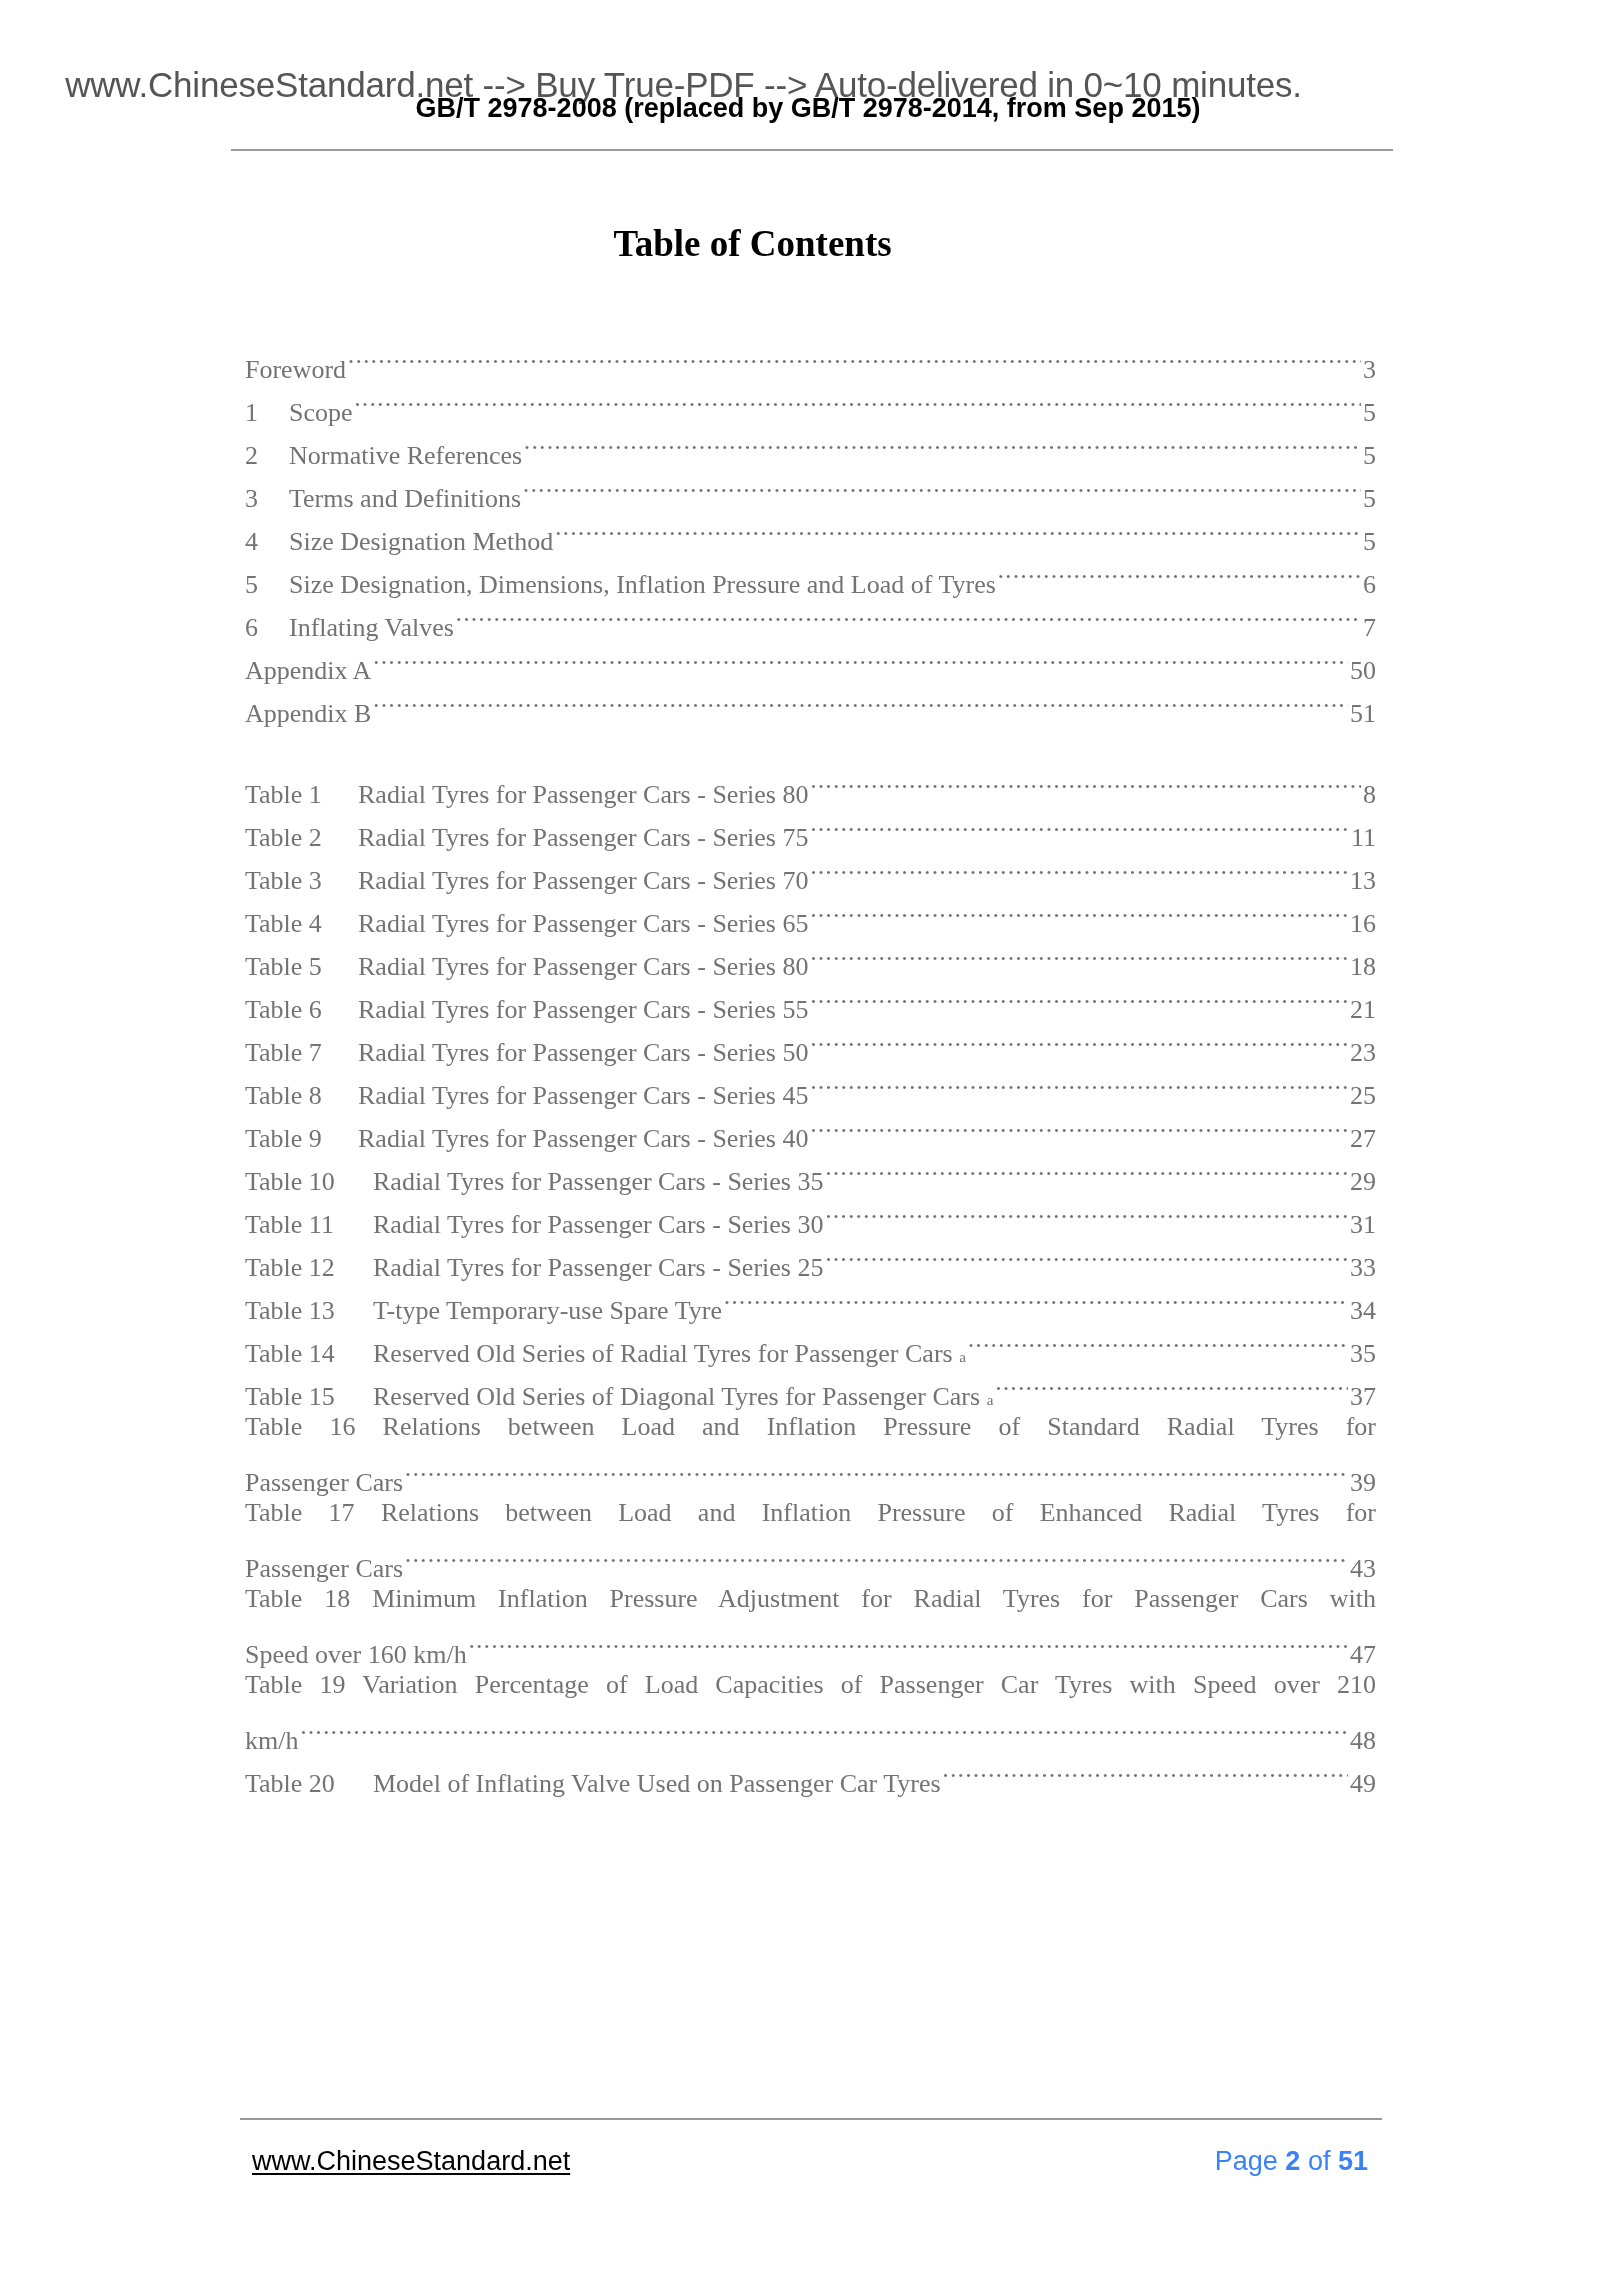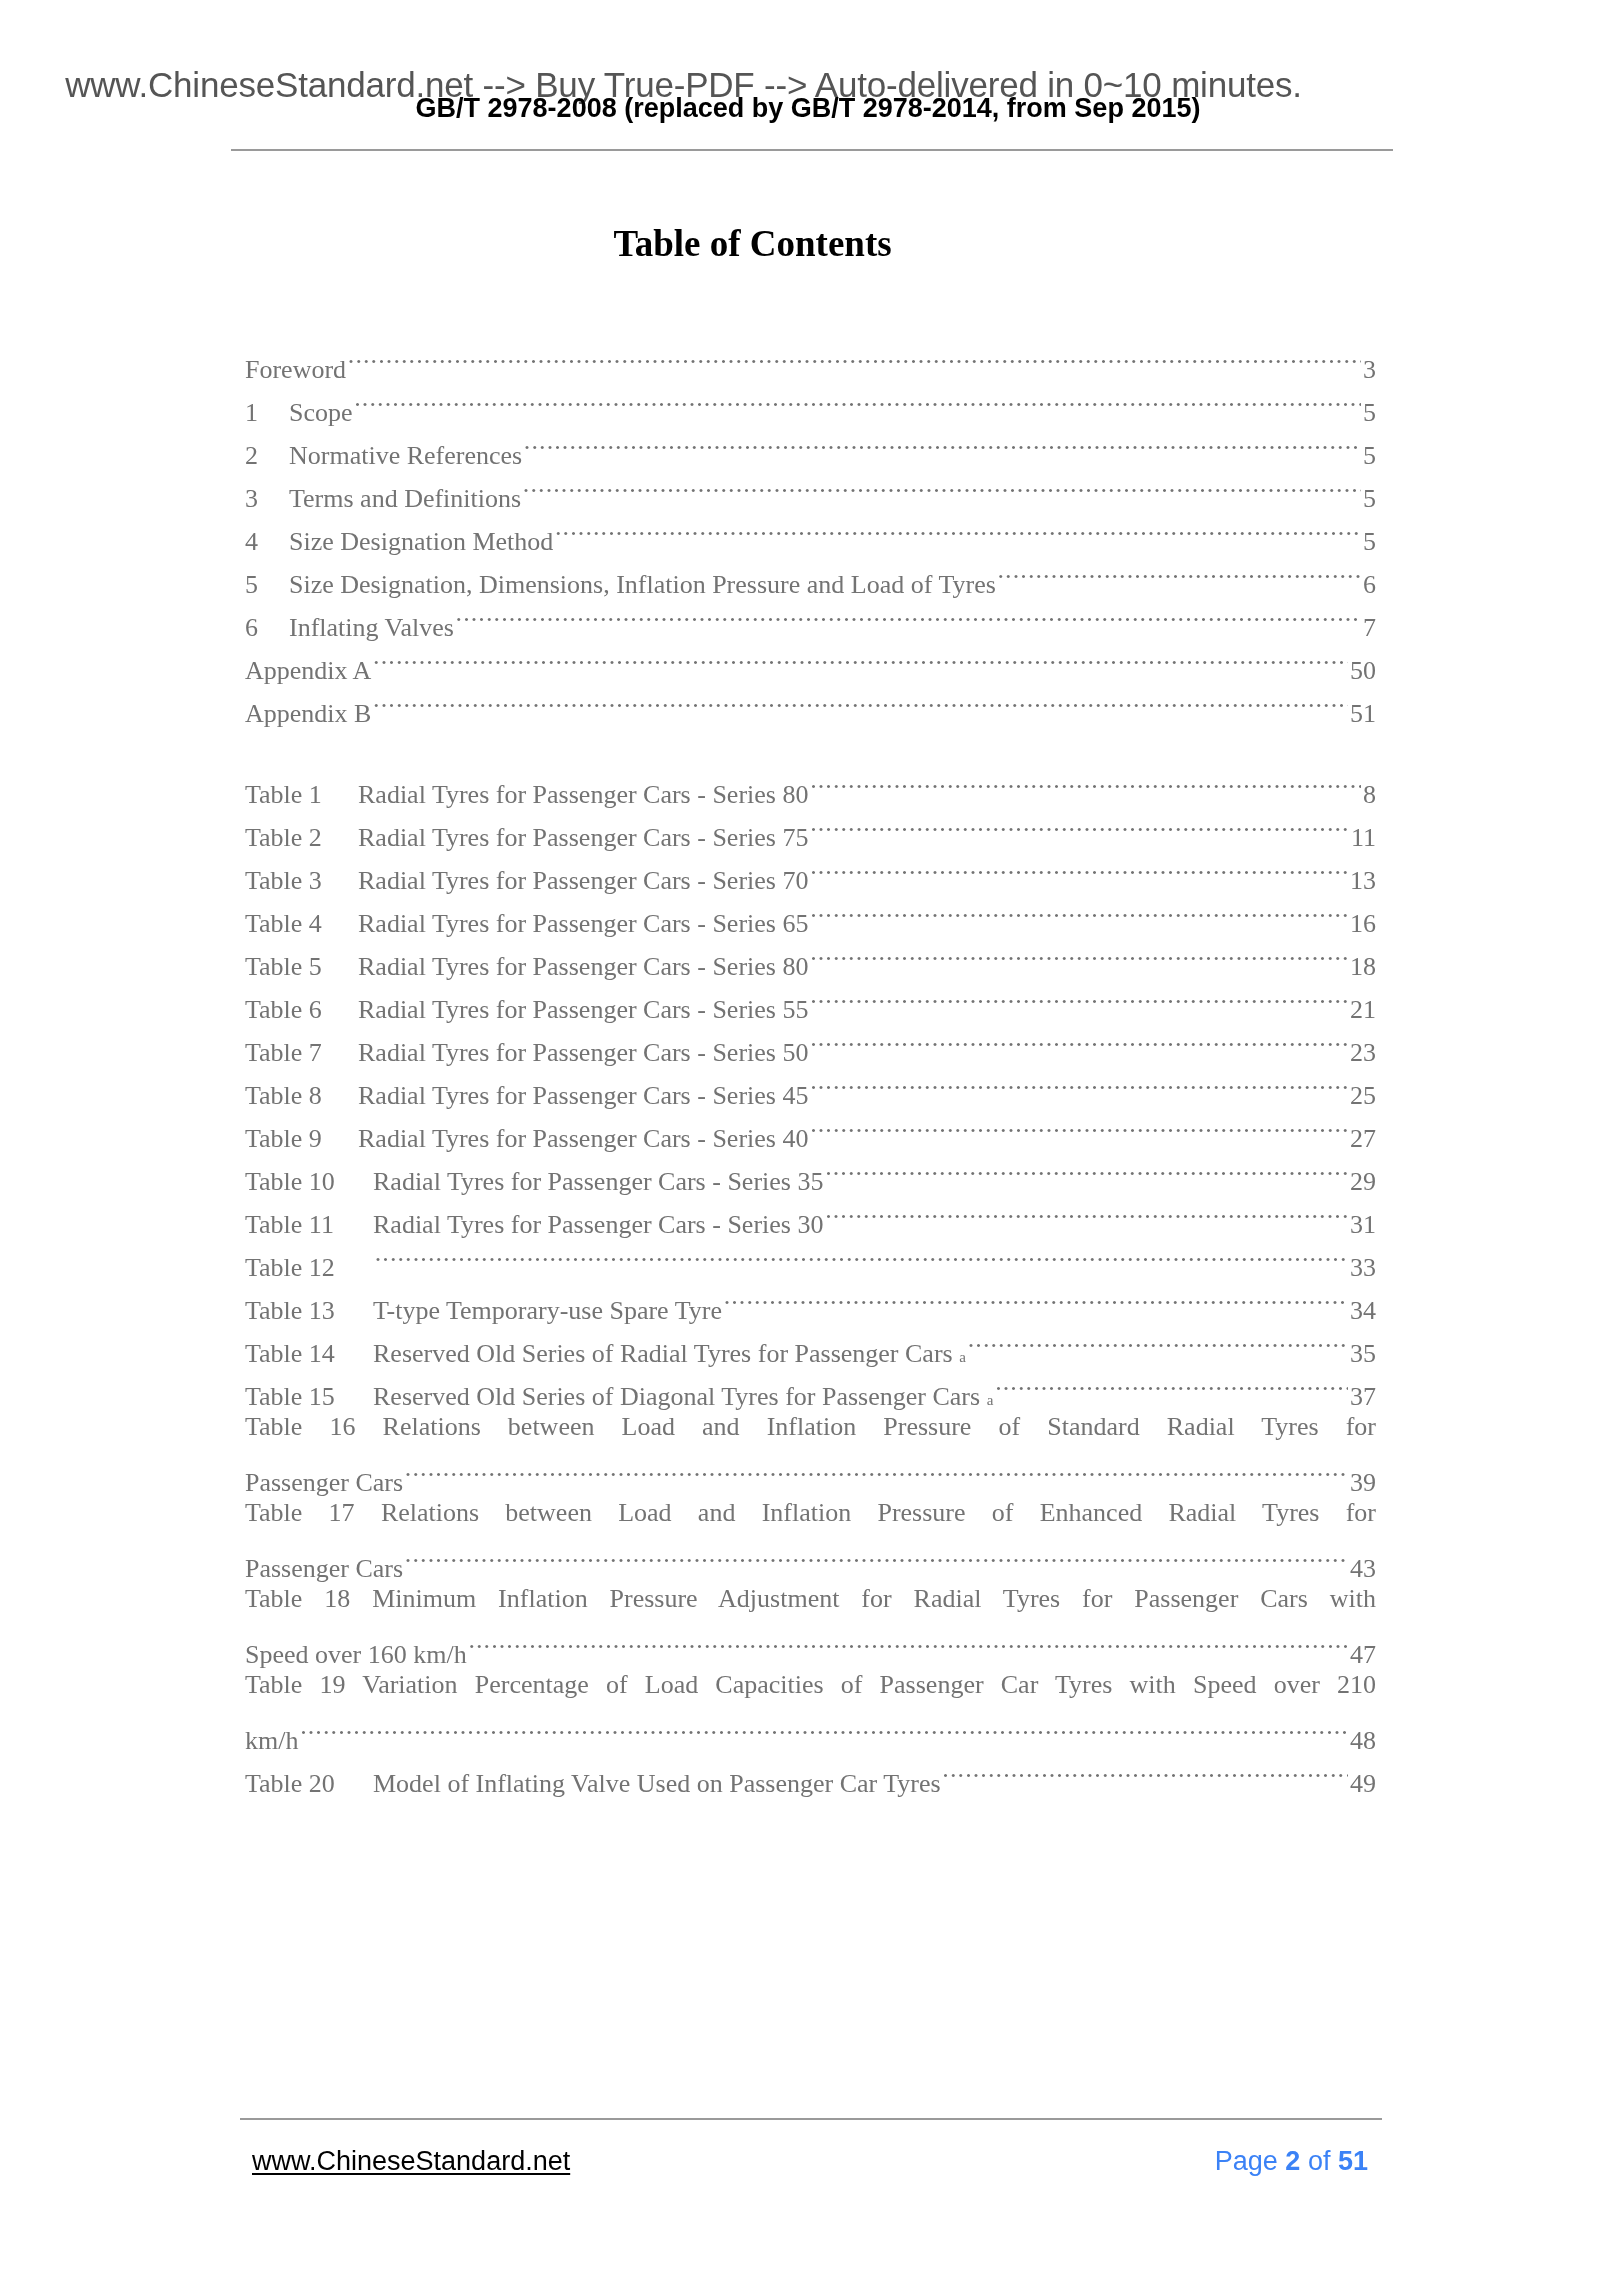--- a/index.html
+++ b/index.html
@@ -209,20 +209,21 @@
     <span class="page">29</span>
   </div>
   <div class="toc-row">
     <span class="num tbl2">Table 11</span>
     <span class="label">Radial Tyres for Passenger Cars - Series 30</span>
     <span class="leader"></span>
     <span class="page">31</span>
   </div>
   <div class="toc-row">
     <span class="num tbl2">Table 12</span>
+    <span class="label">Radial Tyres for Passenger Cars - Series 25</span>
     <span class="leader"></span>
     <span class="page">33</span>
   </div>
   <div class="toc-row">
     <span class="num tbl2">Table 13</span>
     <span class="label">T-type Temporary-use Spare Tyre</span>
     <span class="leader"></span>
     <span class="page">34</span>
   </div>
   <div class="toc-row">

